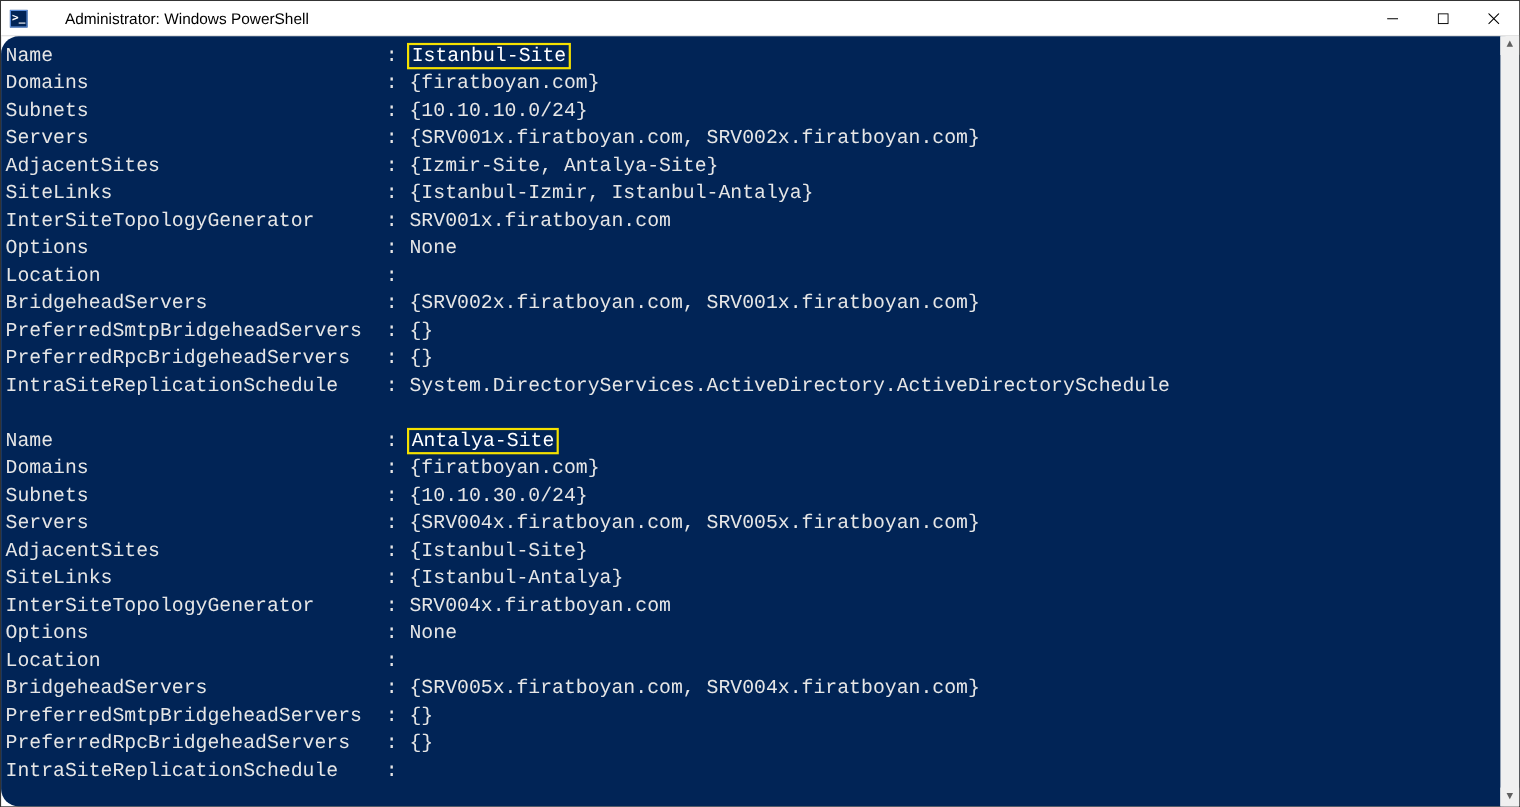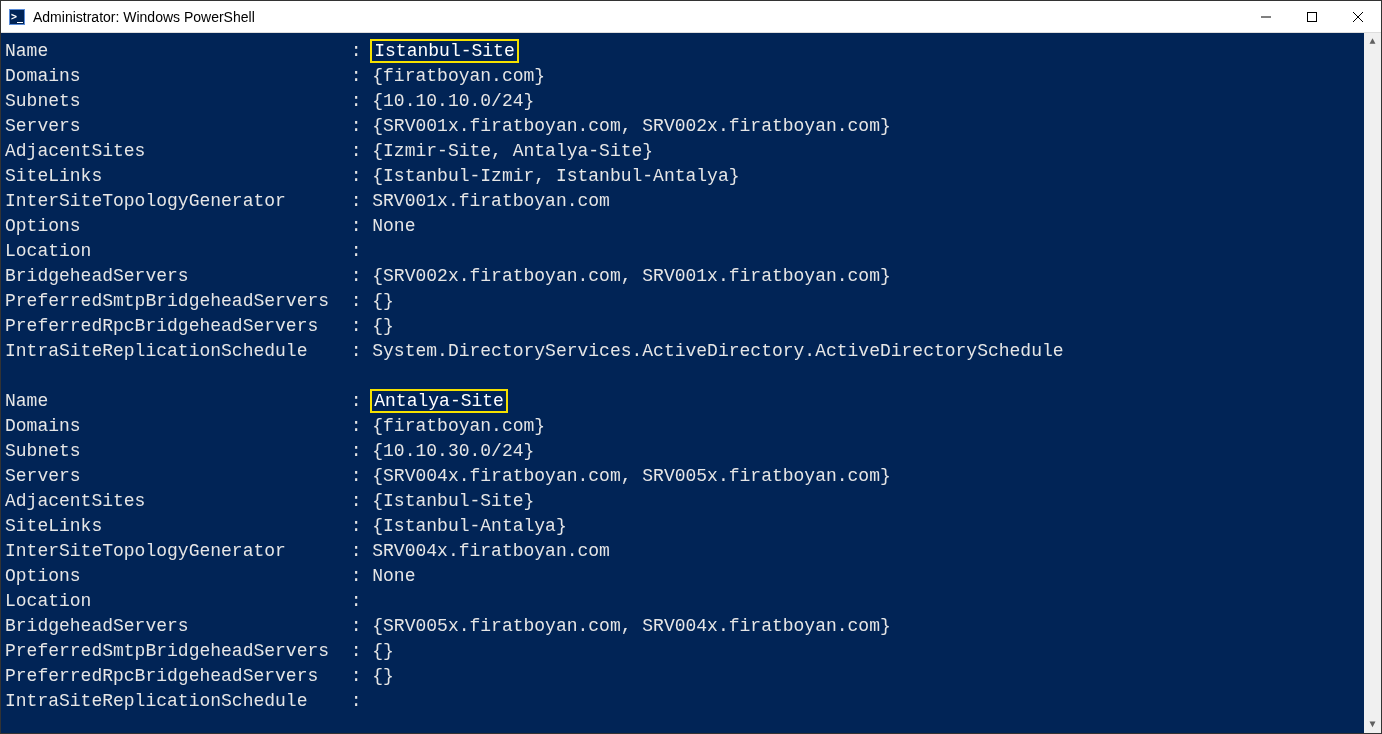--- a/index.html
+++ b/index.html
@@ -38,39 +38,40 @@
     display: inline-flex;
     align-items: center;
     justify-content: center;
     background: #012456;
     border: 1px solid #5a8cd8;
     font-size: 10px;
     color: #fff;
     font-family: Consolas, monospace;
     font-weight: bold;
   }
-  .title-text { flex: 0 0 auto; }
+  .title-text { flex: 0 0 auto; margin-left: 26px; }
   .title-spacer { flex: 1; }
   .win-controls { display: flex; height: 100%; }
   .win-btn {
     width: 46px;
     height: 100%;
     display: flex;
     align-items: center;
     justify-content: center;
     font-family: "Segoe UI Symbol", Arial, sans-serif;
     font-size: 12px;
     color: #000;
     cursor: pointer;
   }
   .terminal-wrap {
     flex: 1;
     display: flex;
     background: #012456;
     position: relative;
+    border-radius: 16px;
   }
   .terminal {
     flex: 1;
     color: #e6e6e6;
     font-family: Consolas, 'Courier New', monospace;
     font-size: 18px;
     line-height: 25px;
     padding: 6px 0 6px 4px;
     white-space: pre;
     overflow: hidden;

